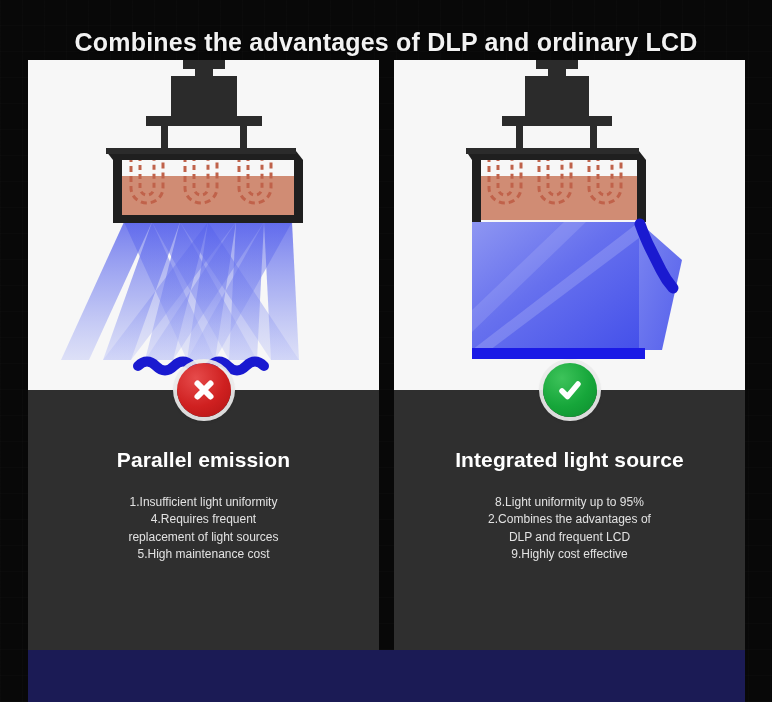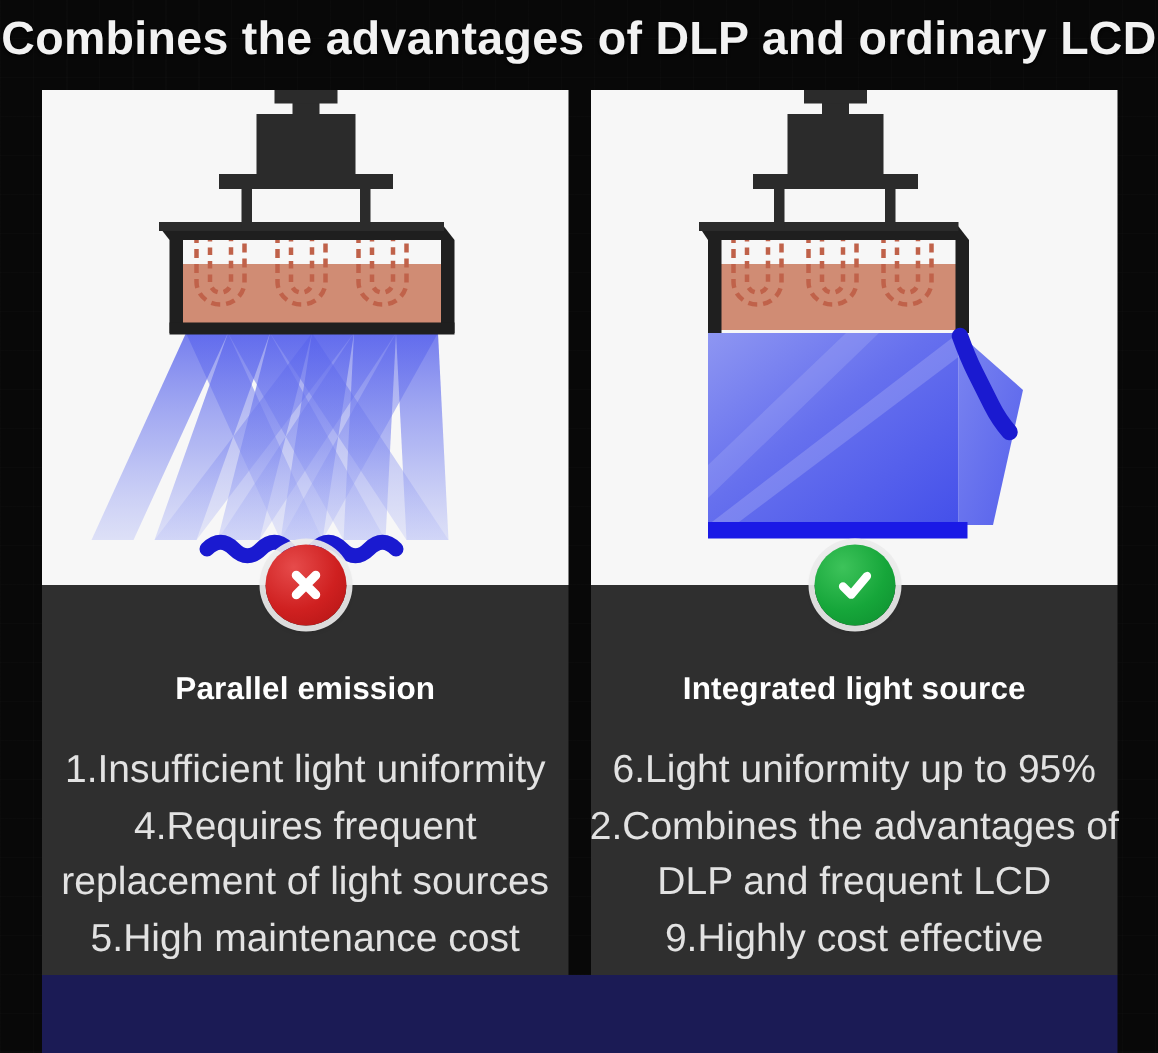--- a/index.html
+++ b/index.html
@@ -11,23 +11,23 @@
   }
   
   .backdrop{
     position:absolute;inset:0;
     background:
       repeating-linear-gradient(90deg, rgba(255,255,255,.012) 0 1px, rgba(0,0,0,0) 1px 22px),
       repeating-linear-gradient(0deg, rgba(255,255,255,.010) 0 1px, rgba(0,0,0,0) 1px 26px),
       #080808;
   }
   .title{
-    position:absolute;left:0;right:0;top:4px;height:44px;
+    position:absolute;left:0;right:0;top:20px;height:44px;
     display:flex;align-items:center;justify-content:center;
-    color:#f2f2f2;font-size:31px;font-weight:600;letter-spacing:.2px;
+    color:#f2f2f2;font-size:25px;font-weight:600;letter-spacing:.2px;
     text-shadow:0 1px 2px rgba(0,0,0,.8);
     white-space:nowrap;
   }
 
   .cards{
     position:absolute;left:28px;top:60px;width:717px;height:590px;
     display:flex;gap:15px;
   }
   .card{
     width:351px;height:590px;
@@ -52,21 +52,21 @@
   .badge.bad{background:radial-gradient(circle at 35% 28%, #e64b4b 0%, #cf2020 55%, #b01414 100%);}
   .badge.good{background:radial-gradient(circle at 35% 28%, #3dc35a 0%, #16a63a 55%, #0d8c2e 100%);}
   .badge svg{display:block;}
 
   .card-heading{
     margin-top:58px;color:#ffffff;font-size:21px;font-weight:700;
     text-align:center;letter-spacing:.1px;
   }
   .card-lines{
     margin-top:22px;text-align:center;color:#e2e2e2;
-    font-size:26px;line-height:1.45;font-weight:300;padding:0 10px;
+    font-size:12px;line-height:1.45;font-weight:300;padding:0 10px;
   }
   .card-lines div{white-space:nowrap;}
 
   .bottombar{
     position:absolute;left:28px;top:650px;width:717px;height:52px;
     background:#1b1b55;
   }
 
   
   .proj{position:absolute;left:0;top:0;width:100%;height:100%;}
@@ -218,21 +218,21 @@
     </div>
 
     <div class="panel">
       <div class="badge good">
         <svg width="32" height="32" viewBox="0 0 32 32" aria-hidden="true">
           <path d="M8 17 L13.5 22.5 L24 10" fill="none" stroke="#ffffff" stroke-width="5.5" stroke-linecap="round" stroke-linejoin="round"></path>
         </svg>
       </div>
       <div class="card-heading">Integrated light source</div>
       <div class="card-lines">
-        <div>6.Light uniformity up to 95%</div>
+        <div>8.Light uniformity up to 95%</div>
         <div>2.Combines the advantages of</div>
         <div>DLP and frequent LCD</div>
         <div>9.Highly cost effective</div>
       </div>
     </div>
   </div>
 
 </div>
 
 <div class="bottombar"></div>

